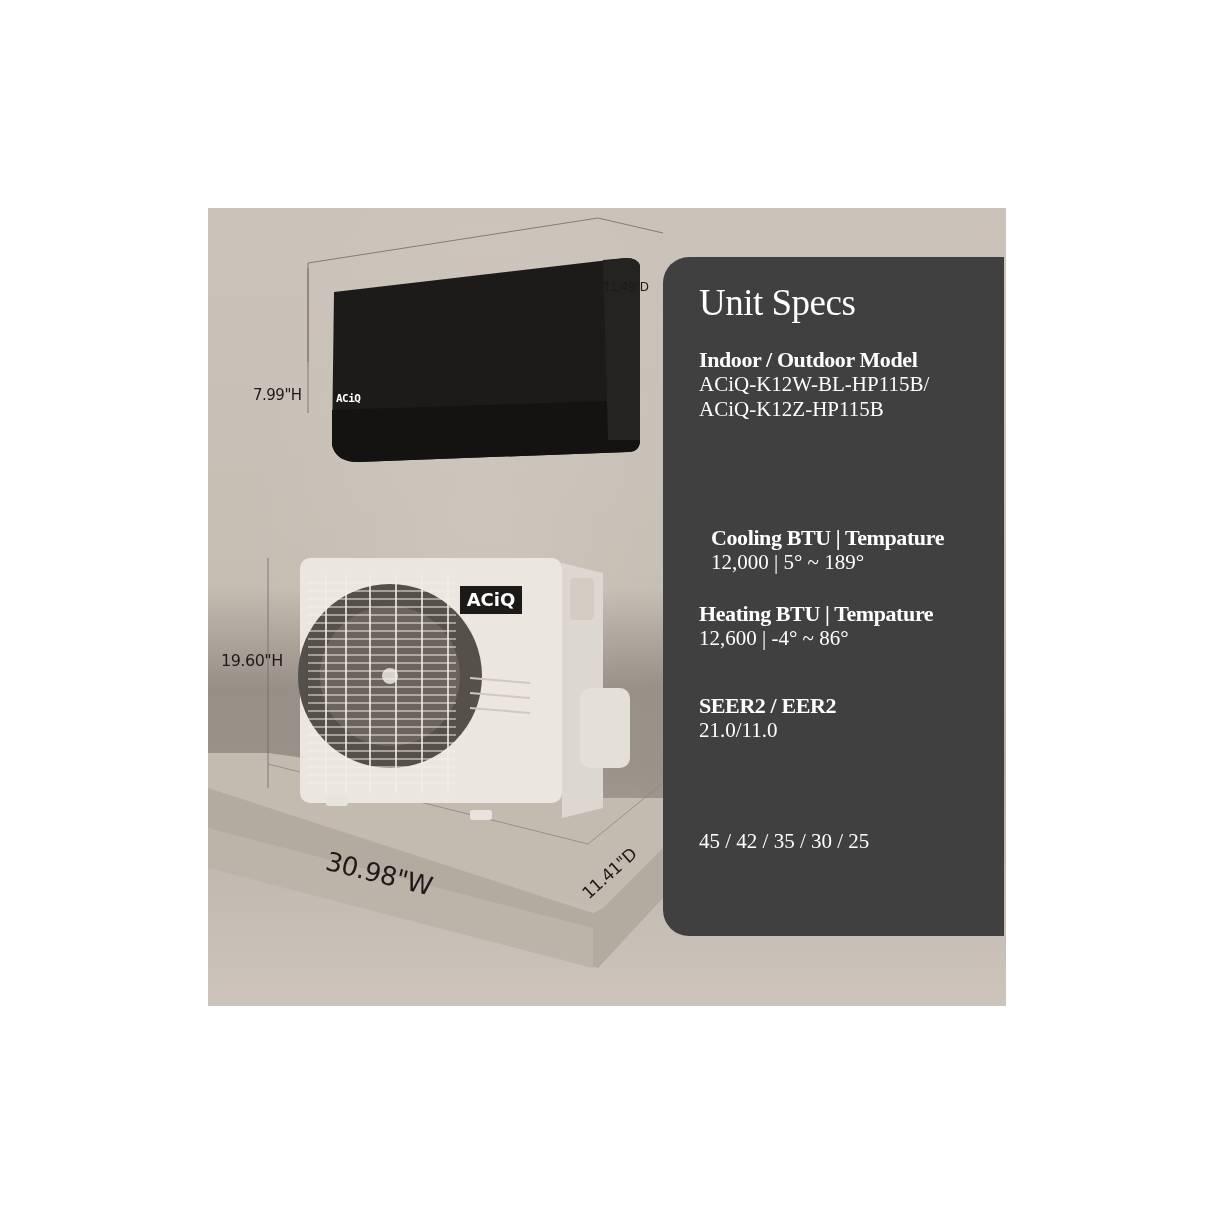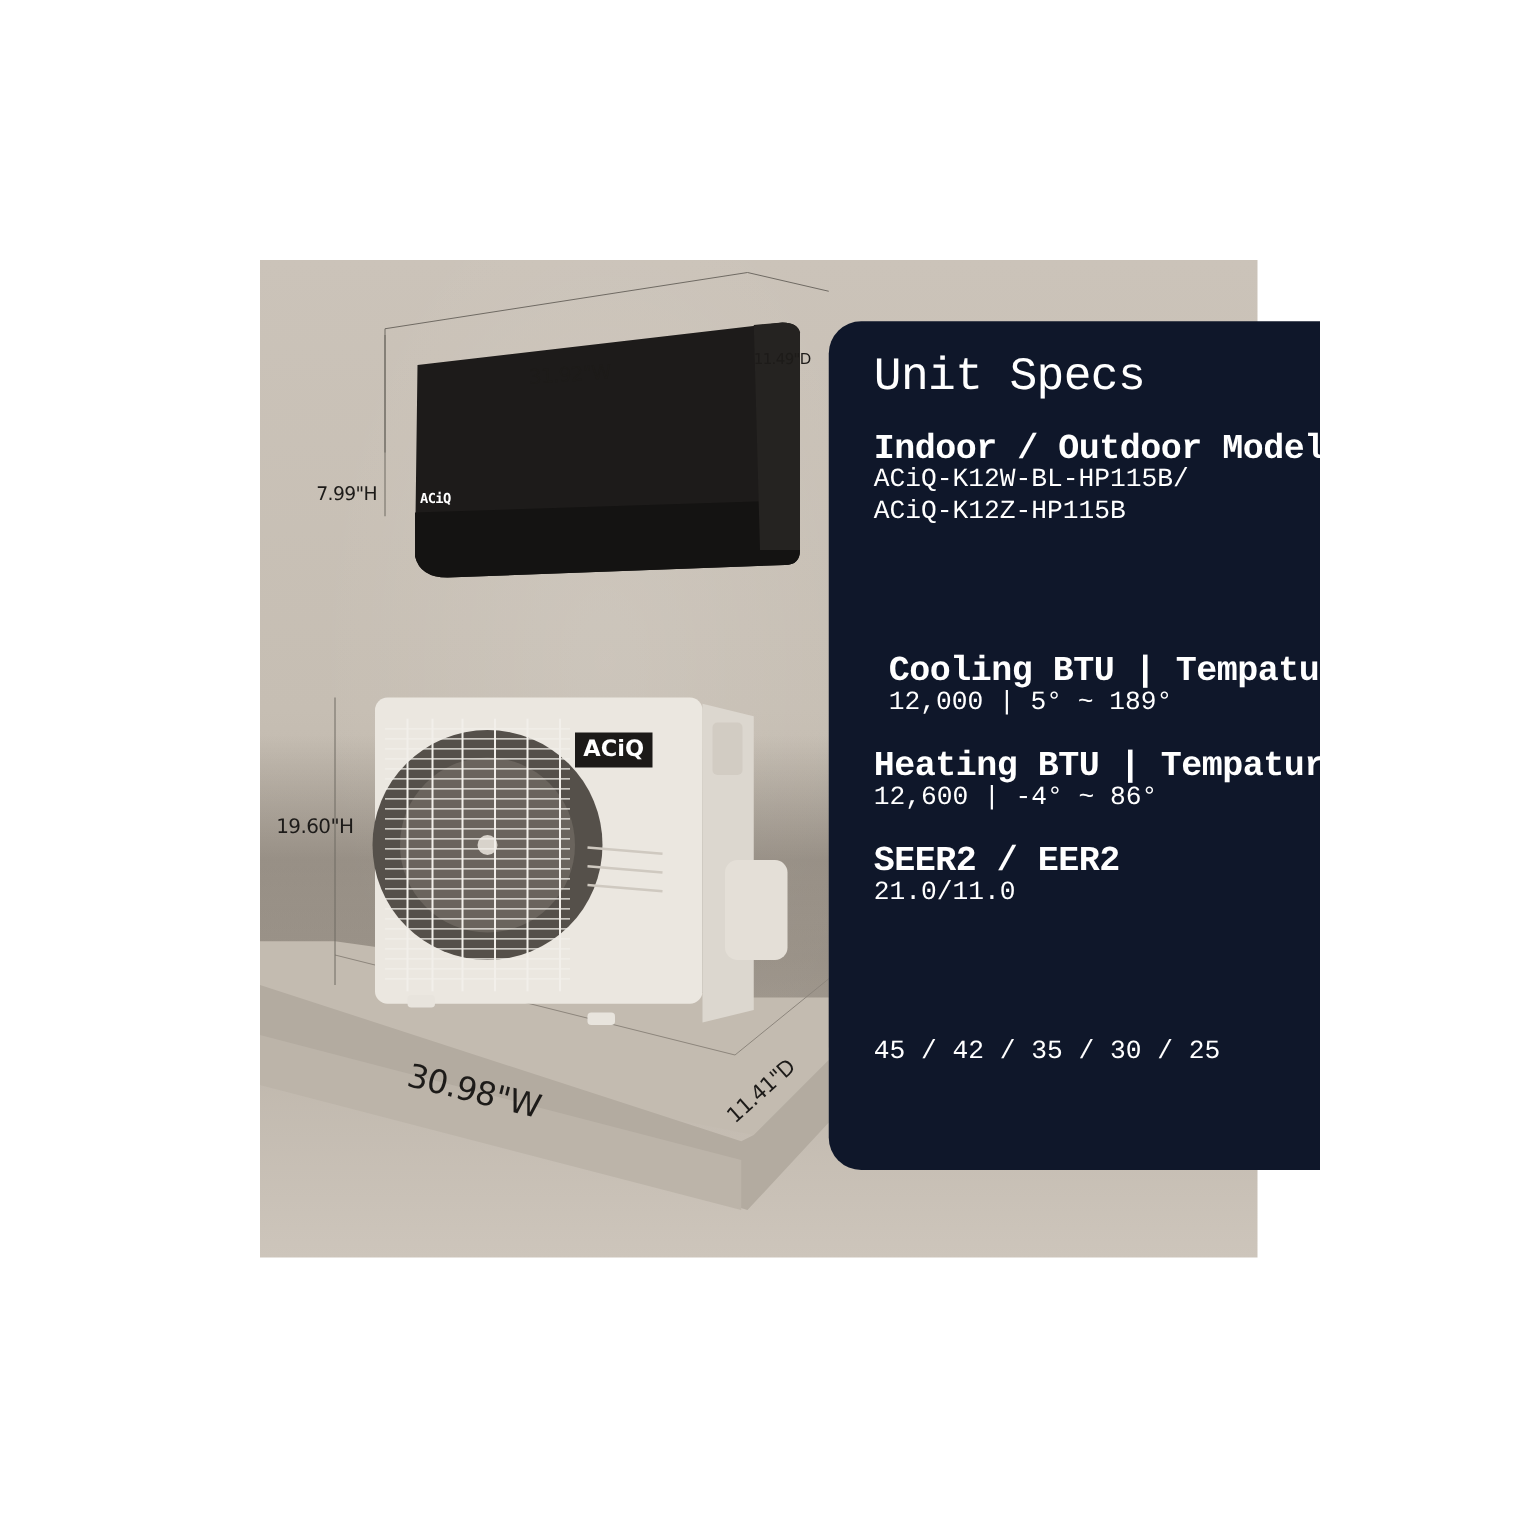--- a/index.html
+++ b/index.html
@@ -14,25 +14,25 @@
 
   
   .platform-top { position:absolute; left:0; top:0; width:798px; height:798px; pointer-events:none; }
 
   .dim { position:absolute; color:#1d1b19; font-family:"DejaVu Sans", sans-serif; letter-spacing:-0.5px; white-space:nowrap; }
   .indoor-logo { position:absolute; left:128px; top:182px; color:#ffffff; font-size:11px; font-weight:bold; letter-spacing:-0.5px; font-family:"DejaVu Sans Mono", monospace; }
   .outdoor-logo { position:absolute; left:252px; top:378px; width:62px; height:28px; background:#1c1a18;
     color:#ffffff; font-weight:bold; font-size:18px; line-height:28px; text-align:center; letter-spacing:0px; }
 
   
-  .card { position:absolute; left:663px; top:257px; width:393px; height:679px; background:#0f172a;
-    border-radius:26px 0 0 26px; color:#ffffff; font-family:Liberation Mono, monospace; }
+  .card { position:absolute; left:663px; top:257px; width:341px; height:679px; background:#404040;
+    border-radius:26px 0 0 26px; color:#ffffff; font-family:Liberation Serif, serif; }
   .card-title { position:absolute; left:36px; top:24px; font-size:37px; font-weight:normal; letter-spacing:-0.5px; }
   .spec { position:absolute; left:36px; }
-  .spec-label { font-size:28px; font-weight:bold; line-height:25px; letter-spacing:-0.4px; white-space:nowrap; }
+  .spec-label { font-size:22px; font-weight:bold; line-height:25px; letter-spacing:-0.4px; white-space:nowrap; }
   .spec-value { font-size:21px; font-weight:normal; line-height:25px; letter-spacing:0px; white-space:nowrap; }
 </style>
 </head>
 <body>
 
 <div class="panel">
   <div class="wall-shade"></div>
   <div class="dark-wall"></div>
 
   <svg class="platform-top" width="798" height="798" viewBox="0 0 798 798">
@@ -138,21 +138,21 @@
   <div class="spec" style="top:268px;margin-left:12px;">
     <div class="spec-label">Cooling BTU | Tempature</div>
     <div class="spec-value">12,000  |  5° ~ 189°</div>
   </div>
 
   <div class="spec" style="top:344px;">
     <div class="spec-label">Heating BTU | Tempature</div>
     <div class="spec-value">12,600  |  -4° ~ 86°</div>
   </div>
 
-  <div class="spec" style="top:420px;">
+  <div class="spec" style="top:436px;">
     <div class="spec-label">SEER2 / EER2</div>
     <div class="spec-value">21.0/11.0</div>
   </div>
 
 
   <div class="spec" style="top:572px;">
     <div class="spec-value">45 / 42 / 35 / 30 / 25</div>
   </div>
 </div>
 

